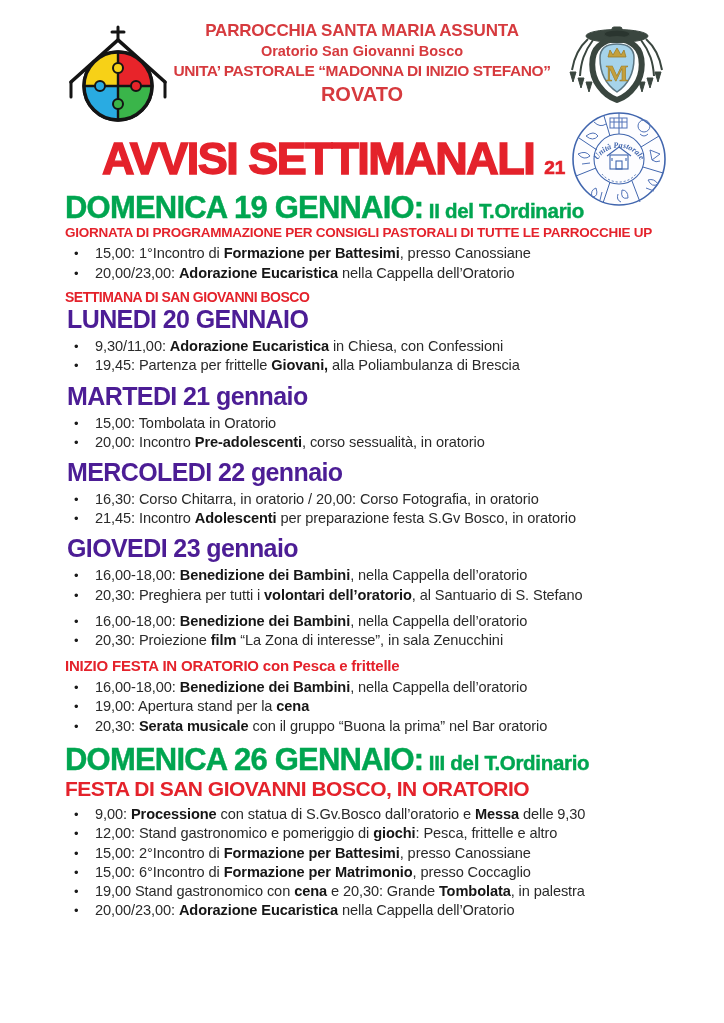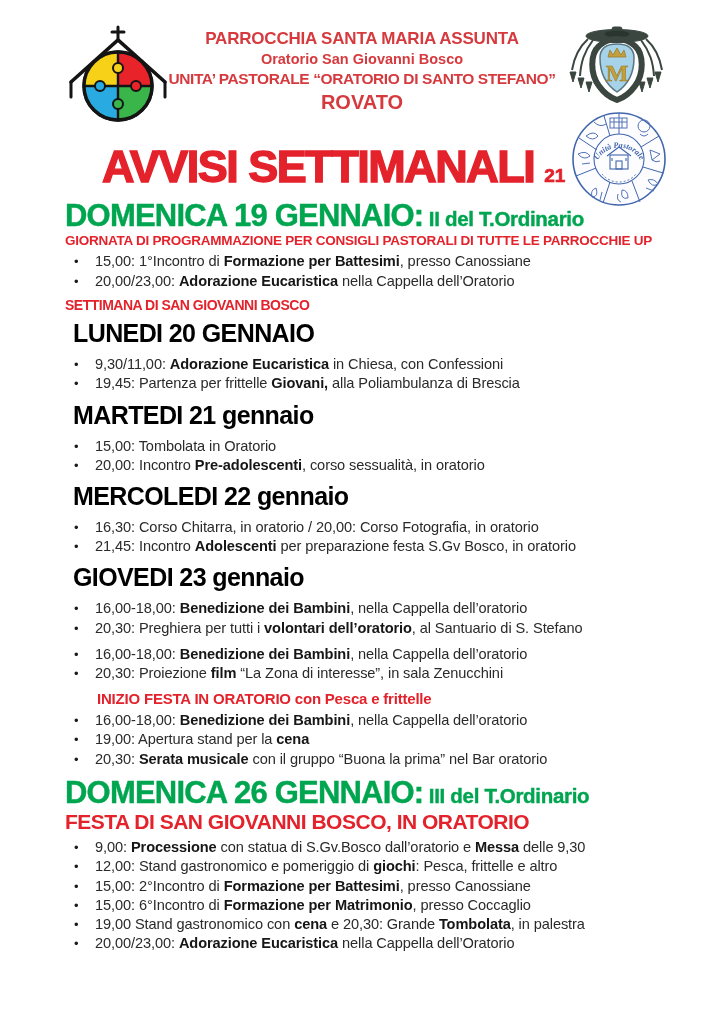--- a/index.html
+++ b/index.html
@@ -1,20 +1,20 @@
 <!DOCTYPE html>
 <html style="--green: #00A550; --red: #E4222B; --hdr-red: #D63A3E;"><head>
 <meta charset="utf-8">
 <style>
   html,body{margin:0;padding:0;background:#ffffff;}
   body{width:724px;height:1023px;font-family:"Liberation Sans",sans-serif;-webkit-font-smoothing:antialiased;}
   .page{position:relative;width:724px;height:1023px;overflow:hidden;background:#fff;}
 
   
-  .header{position:relative;height:100px;padding-top:28px;}
+  .header{position:relative;height:100px;padding-top:20px;}
   .logo-left{position:absolute;left:60px;top:24px;width:120px;height:100px;}
   .header-text{width:430px;margin:0 auto;text-align:center;color:var(--hdr-red);font-weight:bold;line-height:1.3;}
   .hl-1{font-size:17px;letter-spacing:-0.2px;}
   .hl-2{font-size:14.5px;}
   .hl-3{font-size:15.5px;letter-spacing:-0.4px;white-space:nowrap;}
   .hl-4{font-size:20px;}
   .logo-crest{position:absolute;right:56px;top:26px;width:102px;height:84px;}
   .logo-seal{position:absolute;right:52px;top:110px;width:106px;height:98px;}
 
   
@@ -22,25 +22,25 @@
          letter-spacing:-1.5px;-webkit-text-stroke:1.4px;line-height:1;}
   .title .title-num{font-size:19px;margin-left:10px;letter-spacing:0;-webkit-text-stroke:0.7px;}
 
   
   main{margin:10px 62px 0 65px;}
   .section{margin-top:7px;}
   .section.first{margin-top:0;}
   .h-green{color:var(--green);font-size:31px;font-weight:bold;letter-spacing:-0.8px;
            line-height:1.08;-webkit-text-stroke:0.4px;margin:0;}
   .h-green .suffix{font-size:20.5px;letter-spacing:-0.3px;margin-top:8px;}
-  .h-day{color:#000000;font-size:25px;font-weight:bold;letter-spacing:-0.6px;line-height:1.08;margin:8px;}
+  .h-day{color:#4c1d95;font-size:25px;font-weight:bold;letter-spacing:-0.6px;line-height:1.08;margin:2px;}
   .pre-red{color:var(--red);font-size:14px;font-weight:bold;letter-spacing:-0.5px;line-height:1.02;margin:0;white-space:nowrap;}
   .sub-red{color:var(--red);font-weight:bold;margin:1px 0 0 0;}
   .sub-small{font-size:13.5px;letter-spacing:-0.25px;white-space:nowrap;}
-  .sub-medium{font-size:15px;letter-spacing:-0.2px;margin-left:32px;}
+  .sub-medium{font-size:15px;letter-spacing:-0.2px;}
   .sub-large{font-size:21px;letter-spacing:-0.5px;white-space:nowrap;}
 
   ul.bullets{list-style:none;margin:4px 0 0 0;padding:0;}
   ul.bullets li{position:relative;padding-left:30px;font-size:14.6px;line-height:19.2px;
                 color:#2a2a2a;letter-spacing:-0.1px;white-space:nowrap;}
   ul.bullets li::before{content:"\2022";position:absolute;left:9px;top:0;color:#1b1b1b;font-size:13px;}
   ul.bullets strong{font-weight:bold;color:#161616;}
 </style>
 </head>
 <body>
@@ -64,21 +64,21 @@
         <circle cx="58" cy="80" r="5" fill="#3AB54A" stroke="#141414" stroke-width="2"></circle>
         <circle cx="40" cy="62" r="5" fill="#29ABE2" stroke="#141414" stroke-width="2"></circle>
         <path d="M58,28 V39 M58,49 V75 M58,85 V96 M24,62 H35 M45,62 H71 M81,62 H92" stroke="#141414" stroke-width="2.4"></path>
         <circle cx="58" cy="62" r="34" fill="none" stroke="#141414" stroke-width="3.4"></circle>
       </svg>
     </div>
 
     <div class="header-text">
       <div class="hl-1">PARROCCHIA SANTA MARIA ASSUNTA</div>
       <div class="hl-2">Oratorio San Giovanni Bosco</div>
-      <div class="hl-3">UNITA’ PASTORALE “ORATORIO DI SANTO STEFANO”</div>
+      <div class="hl-3">UNITA’ PASTORALE “MADONNA DI INIZIO STEFANO”</div>
       <div class="hl-4">ROVATO</div>
     </div>
 
     <div class="logo-crest">
       <svg viewBox="0 0 102 84" width="102" height="84">
         <g fill="#3A463F" stroke="#3A463F">
           <rect x="46" y="1" width="10" height="6" rx="2"></rect>
           <ellipse cx="51" cy="10" rx="31" ry="6.5"></ellipse>
           <ellipse cx="51" cy="8" rx="13" ry="4" fill="#2A352F"></ellipse>
           <path d="M22,13 C12,22 8,32 6,44 M27,14 C18,26 15,36 14,50 M80,13 C90,22 94,32 96,44 M75,14 C84,26 87,36 88,50" fill="none" stroke-width="2"></path>

